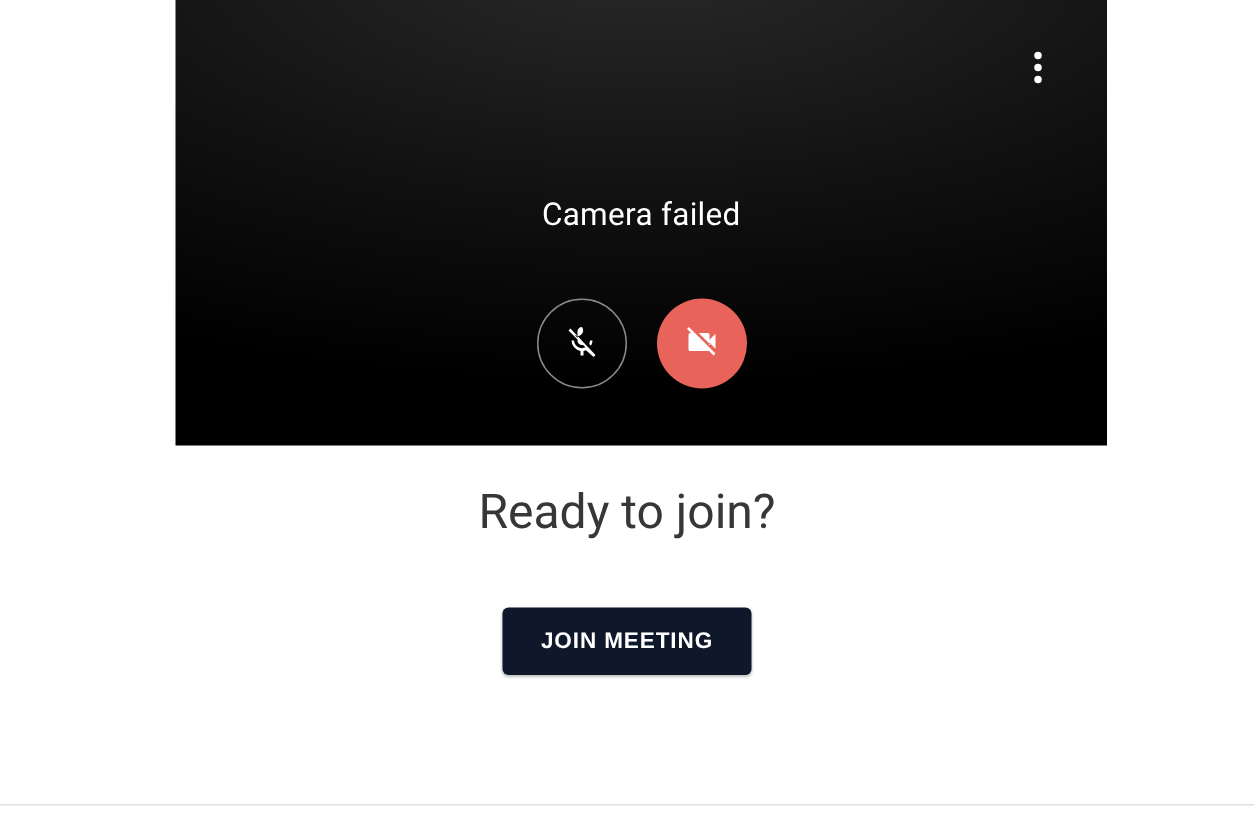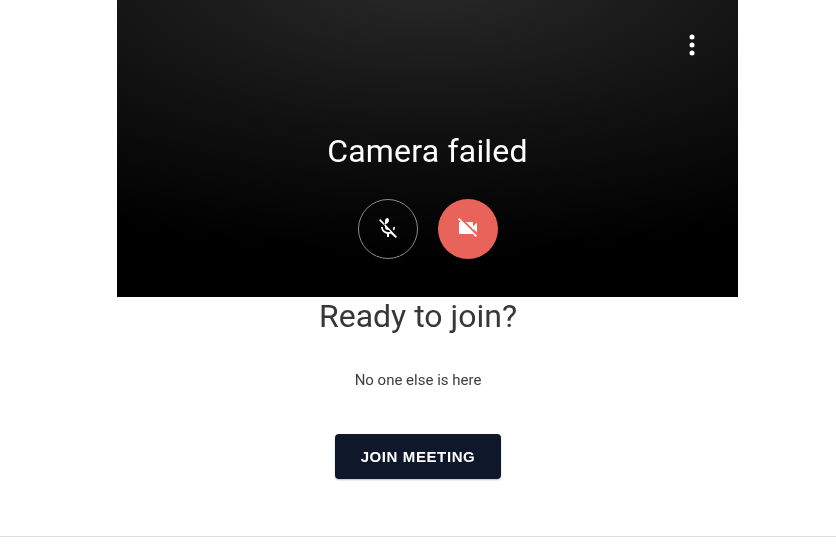--- a/index.html
+++ b/index.html
@@ -27,21 +27,21 @@
     display: flex;
     align-items: center;
     justify-content: center;
   }
   .cam-status {
     position: absolute;
     left: 0; right: 0;
     top: 132px;
     text-align: center;
     color: #fff;
-    font-size: 32px;
+    font-size: 21px;
     font-weight: 400;
     letter-spacing: 0.2px;
   }
   .controls {
     position: absolute;
     left: 0; right: 0;
     top: 199px;
     display: flex;
     justify-content: center;
     gap: 20px;
@@ -65,20 +65,21 @@
   .below {
     position: absolute;
     top: 297px;
     left: 0; right: 0;
     text-align: center;
   }
   .ready {
     font-size: 32px;
     font-weight: 400;
     color: #373737;
+    margin-top: 25px;
   }
   .presence {
     font-size: 15px;
     color: #3c4043;
     margin-top: 36px;
   }
   .join-btn {
     display: inline-block;
     margin-top: 45px;
     background: #0f172a;
@@ -135,18 +136,17 @@
             <path fill="#fff" d="M21 6.5l-4 4V7a1 1 0 0 0-1-1H9.82l8 8H16a1 1 0 0 0 1-1v-.5l4 4v-10zM3.27 2 2 3.27 4.73 6H4a1 1 0 0 0-1 1v10a1 1 0 0 0 1 1h12c.21 0 .39-.08.55-.18L19.73 21 21 19.73 3.27 2z"></path>
           </svg>
         </span>
       </button>
 
     </div>
   </div>
 
   <div class="below">
     <div class="ready">Ready to join?</div>
-    <div class="presence">No one else is here</div>
     <button class="join-btn">JOIN MEETING</button>
   </div>
 
   <div class="divider"></div>
 </div>
 
 </body></html>

